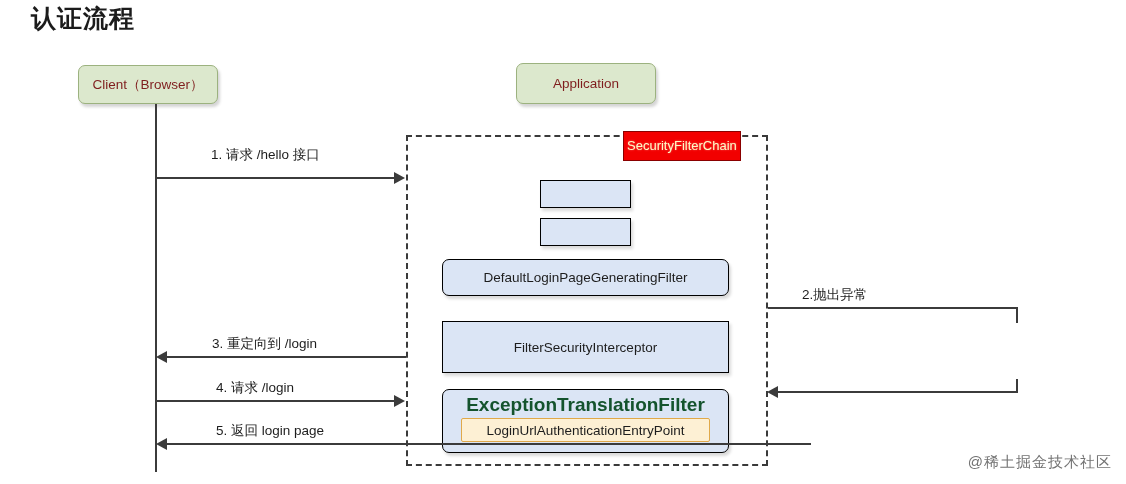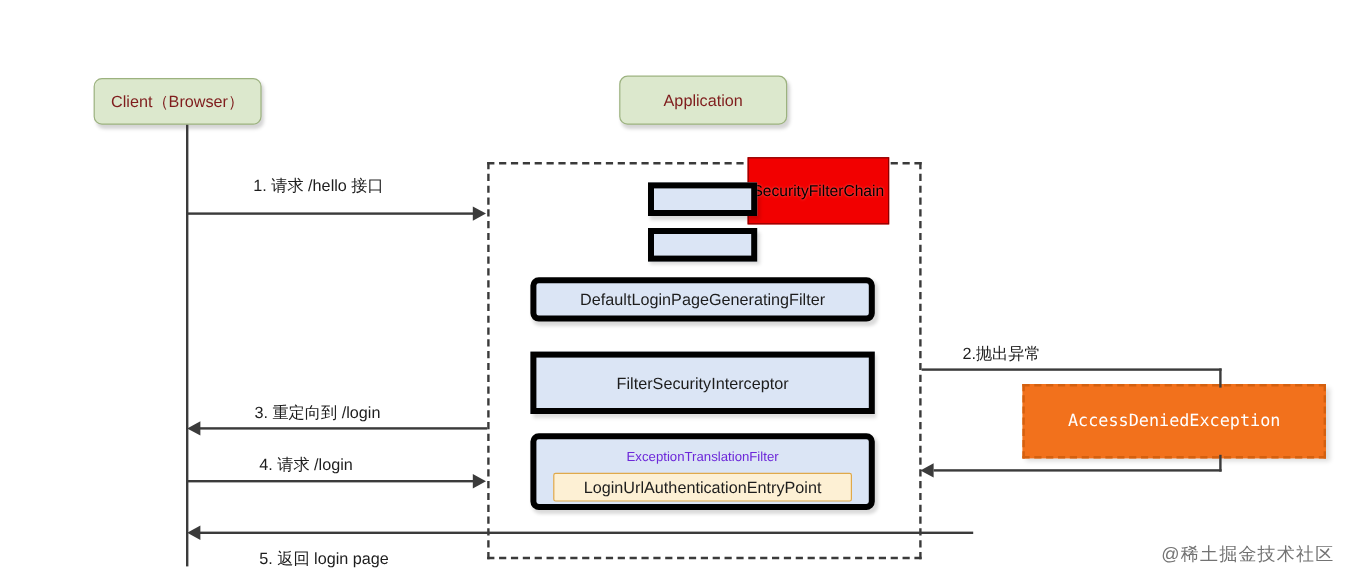--- a/index.html
+++ b/index.html
@@ -61,59 +61,61 @@
     height: 331px;
     box-sizing: border-box;
     border: 2px dashed #3a3a3a;
     background: transparent;
   }
   #filter-chain-label {
     position: absolute;
     left: 623px;
     top: 131px;
     height: 20px;
-    padding: 17px 3px;
+    padding: 4px 3px;
     background: #f20000;
     border: 1px solid #8a0000;
-    color: #000000;
+    color: #fef9c3;
     font-size: 13px;
     line-height: 20px;
     white-space: nowrap;
     font-weight: 500;
     text-shadow: 0 0 2px rgba(255,255,255,0.45);
   }
 
   
   .filter-box {
     position: absolute;
     box-sizing: border-box;
     background: #dbe5f5;
-    border: 5px solid #000000;
+    border: 1px solid #000000;
     display: flex;
     align-items: center;
     justify-content: center;
     font-size: 13.5px;
     color: #1d1d1d;
     box-shadow: 2px 3px 3px rgba(0,0,0,0.15);
+    margin-top: 28px;
   }
   .filter-box.rounded { border-radius: 7px; }
   #filter-empty-1 { left: 540px; top: 152px; width: 91px; height: 28px; }
   #filter-empty-2 { left: 540px; top: 190px; width: 91px; height: 28px; }
   #filter-default-login { left: 442px; top: 231px; width: 287px; height: 37px; }
   #filter-security-interceptor { left: 442px; top: 293px; width: 287px; height: 52px; }
   #filter-exception-translation {
     left: 442px; top: 361px; width: 287px; height: 64px;
     flex-direction: column;
     justify-content: flex-start;
     padding-top: 5px;
   }
   #filter-exception-translation .ft-title {
-    font-size: 11px;
-    color: #6d28d9;
+    font-size: 19px;
+    color: #14532d;
     line-height: 20px;
+    font-weight: bold;
   }
 
   
   #entry-point-box {
     margin-top: 3px;
     width: 249px;
     height: 24px;
     box-sizing: border-box;
     background: #fdf0d4;
     border: 1px solid #e0a94a;
@@ -175,21 +177,21 @@
   #msg3-line { left: 166px; top: 356px; width: 240px; }
   #msg3-head { left: 156px; top: 351px; }
   #msg3-label { left: 212px; top: 335px; }
   
   #msg4-line { left: 155px; top: 400px; width: 240px; }
   #msg4-head { left: 394px; top: 395px; }
   #msg4-label { left: 216px; top: 379px; }
   
   #msg5-line { left: 166px; top: 443px; width: 645px; }
   #msg5-head { left: 156px; top: 438px; }
-  #msg5-label { left: 216px; top: 422px; margin-top: 35px; }
+  #msg5-label { left: 216px; top: 422px; }
 
   
   #exc-out-h   { left: 768px;  top: 307px; width: 250px; height: 2px; background:#3b3b3b; position:absolute; }
   #exc-out-v   { left: 1016px; top: 307px; width: 2px;  height: 16px; background:#3b3b3b; position:absolute; }
   #exc-back-v  { left: 1016px; top: 379px; width: 2px;  height: 14px; background:#3b3b3b; position:absolute; }
   #exc-back-h  { left: 778px;  top: 391px; width: 240px; height: 2px; background:#3b3b3b; position:absolute; }
   #exc-back-head { left: 767px; top: 386px; }
   #exc-label { left: 802px; top: 286px; }
 
   
@@ -200,40 +202,40 @@
     font-size: 15px;
     color: #737373;
     letter-spacing: 1px;
   }
 </style>
 </head>
 <body>
 
 <div id="canvas">
 
+  <div class="page-title">认证流程</div>
 
   <div class="actor-box" id="actor-client">Client（Browser）</div>
   <div class="actor-box" id="actor-app">Application</div>
 
   <div class="lifeline" id="lifeline-client"></div>
 
   <div id="filter-chain-box"></div>
   <div id="filter-chain-label">SecurityFilterChain</div>
 
   <div class="filter-box" id="filter-empty-1"></div>
   <div class="filter-box" id="filter-empty-2"></div>
   <div class="filter-box rounded" id="filter-default-login">DefaultLoginPageGeneratingFilter</div>
   <div class="filter-box" id="filter-security-interceptor">FilterSecurityInterceptor</div>
 
   <div class="filter-box rounded" id="filter-exception-translation">
     <div class="ft-title">ExceptionTranslationFilter</div>
     <div id="entry-point-box">LoginUrlAuthenticationEntryPoint</div>
   </div>
 
-  <div id="exception-box">AccessDeniedException</div>
 
   <div class="msg-label" id="msg1-label">1. 请求 /hello 接口</div>
   <div class="msg-line" id="msg1-line"></div>
   <div class="arrow-head right" id="msg1-head"></div>
 
   <div class="msg-label" id="exc-label">2.抛出异常</div>
   <div id="exc-out-h"></div>
   <div id="exc-out-v"></div>
   <div id="exc-back-v"></div>
   <div id="exc-back-h"></div>

